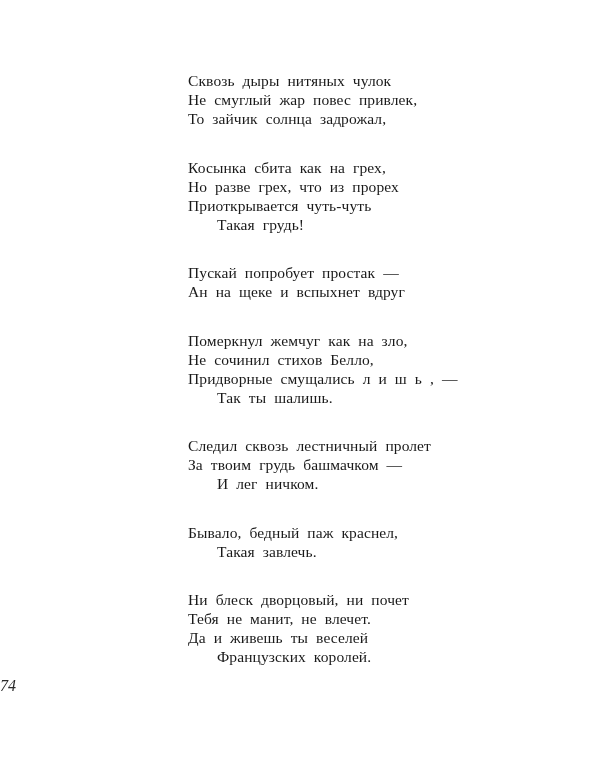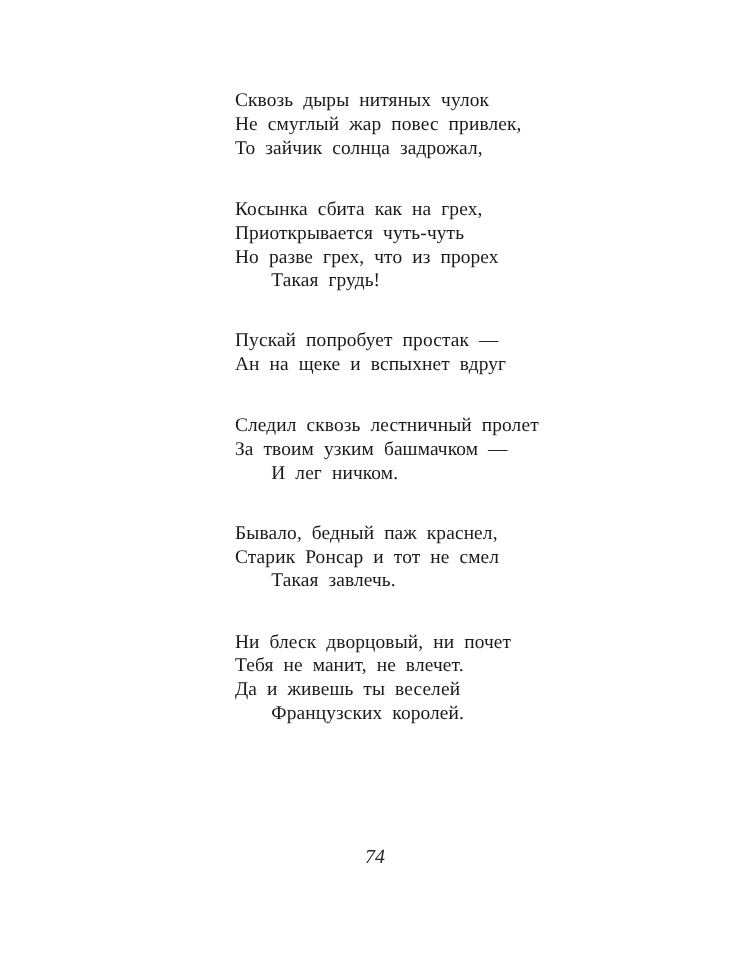--- a/index.html
+++ b/index.html
@@ -12,58 +12,63 @@
   }
   .poem { position: absolute; left: 188px; top: 71px; }
   .stanza { margin: 0 0 29.5px 0; }
   .line {
     font-size: 15.5px; line-height: 19px; height: 19px;
     word-spacing: 4px; white-space: nowrap; letter-spacing: 0.1px;
   }
   .line.indent { padding-left: 29px; }
   .page-number {
     position: absolute; left: 0; width: 600px; top: 677px;
-    text-align: center; font-style: italic; font-size: 16px;
+    text-align: left; font-style: italic; font-size: 16px;
     color: #2a2a2a;
   }
 </style>
 </head>
 <body>
 
 <div class="page">
   <div class="poem">
 
     <div class="stanza">
       <div class="line">Сквозь дыры нитяных чулок</div>
       <div class="line">Не смуглый жар повес привлек,</div>
       <div class="line">То зайчик солнца задрожал,</div>
     </div>
 
     <div class="stanza">
       <div class="line">Косынка сбита как на грех,</div>
+      <div class="line">Но разве грех, что из прорех</div>
       <div class="line">Приоткрывается чуть-чуть</div>
-      <div class="line">Но разве грех, что из прорех</div>
       <div class="line indent">Такая грудь!</div>
     </div>
 
     <div class="stanza">
       <div class="line">Пускай попробует простак —</div>
       <div class="line">Ан на щеке и вспыхнет вдруг</div>
     </div>
 
+    <div class="stanza">
+      <div class="line">Померкнул жемчуг как на зло,</div>
+      <div class="line">Не сочинил стихов Белло,</div>
+      <div class="line">Придворные смущались л и ш ь , —</div>
+      <div class="line indent">Так ты шалишь.</div>
+    </div>
 
     <div class="stanza">
       <div class="line">Следил сквозь лестничный пролет</div>
-      <div class="line">За твоим узким башмачком —</div>
+      <div class="line">За твоим грудь башмачком —</div>
       <div class="line indent">И лег ничком.</div>
     </div>
 
     <div class="stanza">
       <div class="line">Бывало, бедный паж краснел,</div>
-      <div class="line">Старик Ронсар и тот не смел</div>
       <div class="line indent">Такая завлечь.</div>
     </div>
 
     <div class="stanza">
       <div class="line">Ни блеск дворцовый, ни почет</div>
       <div class="line">Тебя не манит, не влечет.</div>
       <div class="line">Да и живешь ты веселей</div>
       <div class="line indent">Французских королей.</div>
     </div>
 

